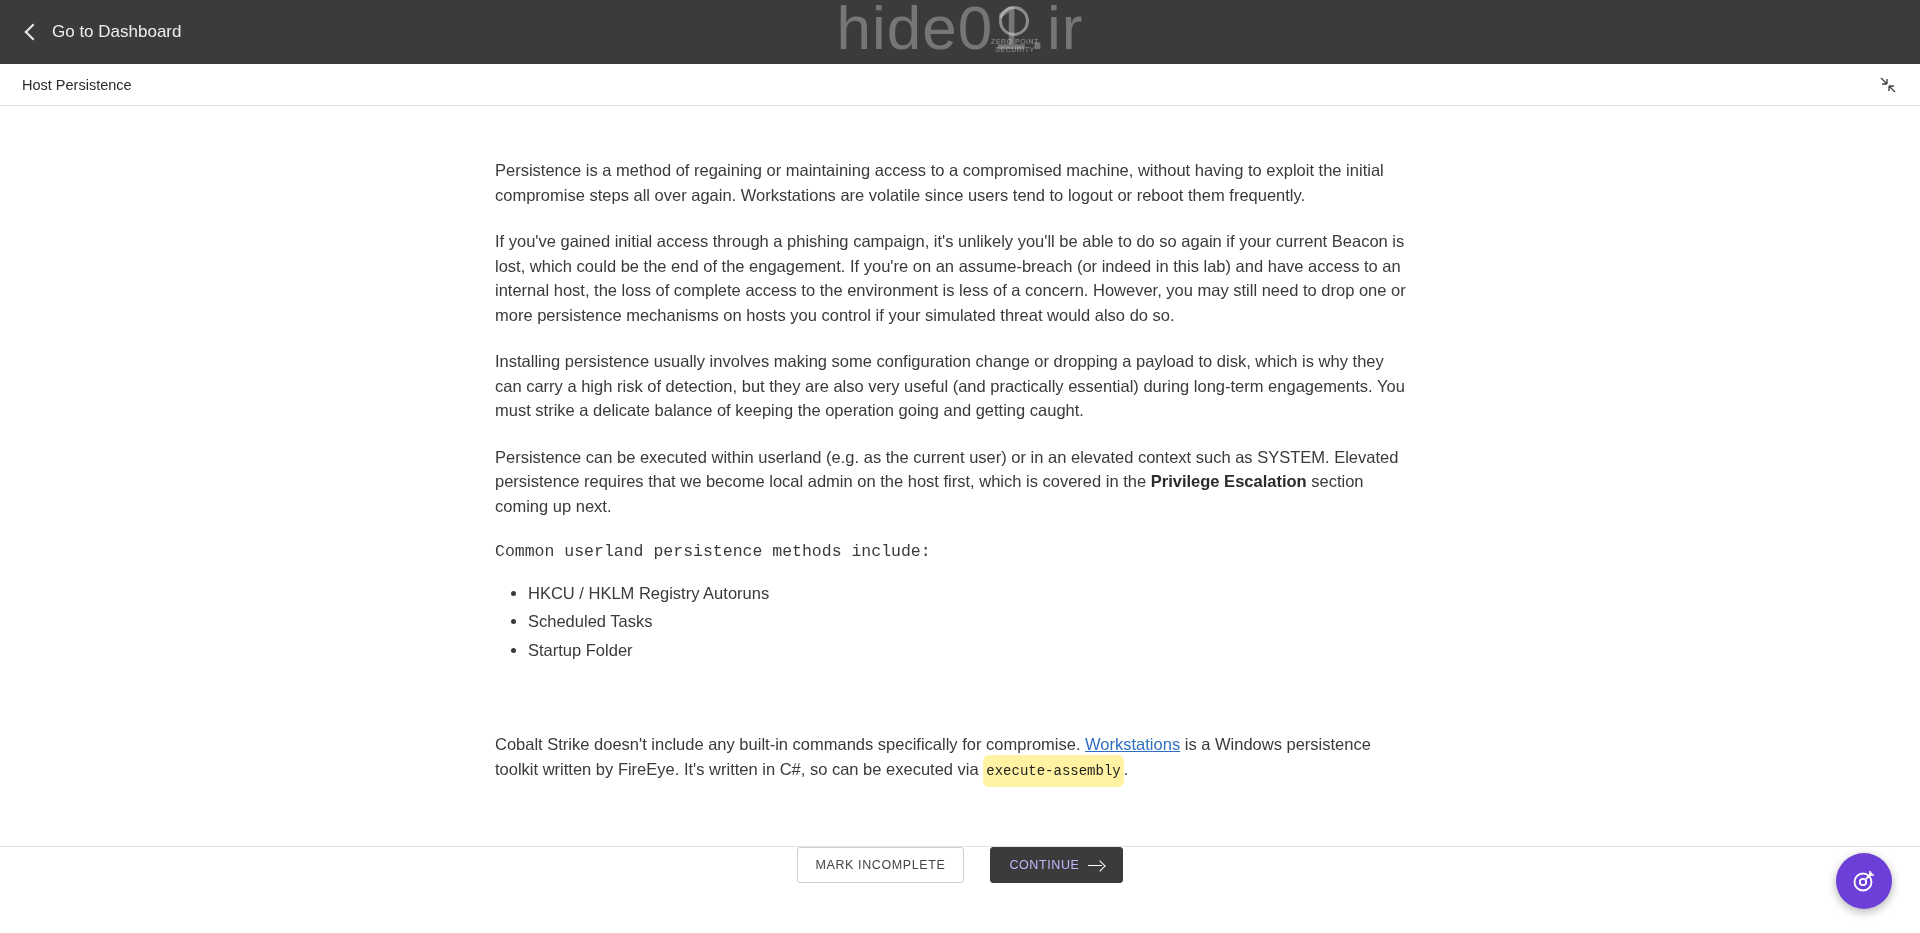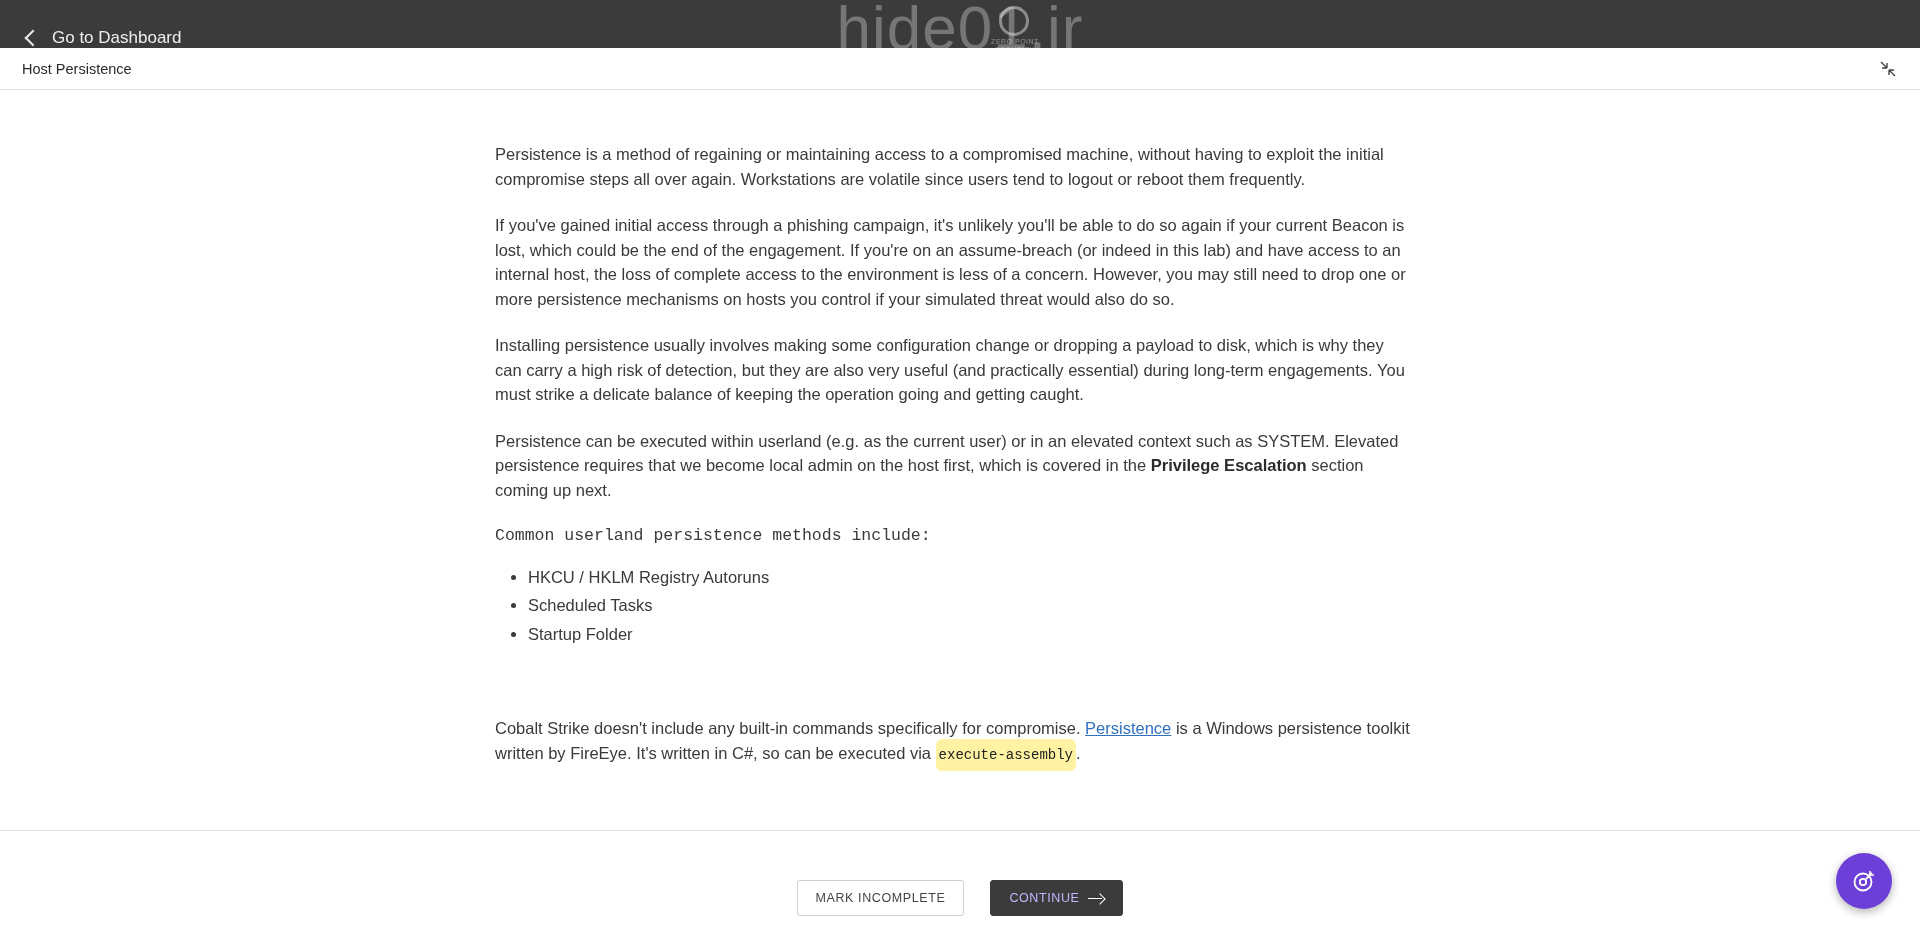--- a/index.html
+++ b/index.html
@@ -7,24 +7,24 @@
     margin: 0; padding: 0;
     width: 1920px; height: 933px;
     background: #ffffff;
     font-family: "Liberation Sans", sans-serif;
     overflow: hidden;
   }
 
   
   .topbar {
     position: relative;
-    height: 48px;
+    height: 64px;
     background: #3b3b3b;
     display: flex;
-    align-items: flex-end;
+    align-items: center;
     padding-left: 22px;
     color: #e9e9e9;
   }
   .back-link {
     display: flex;
     align-items: center;
     gap: 12px;
     cursor: pointer;
     font-size: 17px;
     color: #eeeeee;
@@ -135,21 +135,21 @@
   .spacer-block { height: 48px; }
 
   
   .footer {
     position: absolute;
     left: 0; right: 0; bottom: 0;
     height: 86px;
     border-top: 1px solid #e2e2e2;
     background: #fff;
     display: flex;
-    align-items: flex-end;
+    align-items: flex-start;
     justify-content: center;
     gap: 26px;
   }
   .btn {
     font-family: "Liberation Sans", sans-serif;
     font-size: 12.5px;
     letter-spacing: .6px;
     padding: 10px 18px;
     border-radius: 3px;
     cursor: pointer;
@@ -236,21 +236,21 @@
     <p class="tight">Common userland persistence methods include:</p>
 
     <ul>
       <li>HKCU / HKLM Registry Autoruns</li>
       <li>Scheduled Tasks</li>
       <li>Startup Folder</li>
     </ul>
 
     <div class="spacer-block"></div>
 
-    <p><span>Cobalt Strike doesn't include any built-in commands specifically for compromise. </span><a href="#">Persistence</a><span> is a Windows persistence toolkit written by FireEye. It's written in C#, so can be executed via </span><code class="inline">execute-assembly</code><span>.</span></p>
+    <p><span>Cobalt Strike doesn't include any built-in commands specifically for compromise. </span><a href="#">Workstations</a><span> is a Windows persistence toolkit written by FireEye. It's written in C#, so can be executed via </span><code class="inline">execute-assembly</code><span>.</span></p>
 
   </div>
 
   <div class="footer">
     <button class="btn">MARK INCOMPLETE</button>
     <button class="btn btn-primary">
       <span>CONTINUE</span>
       <span class="arrow-r"></span>
     </button>
   </div>

